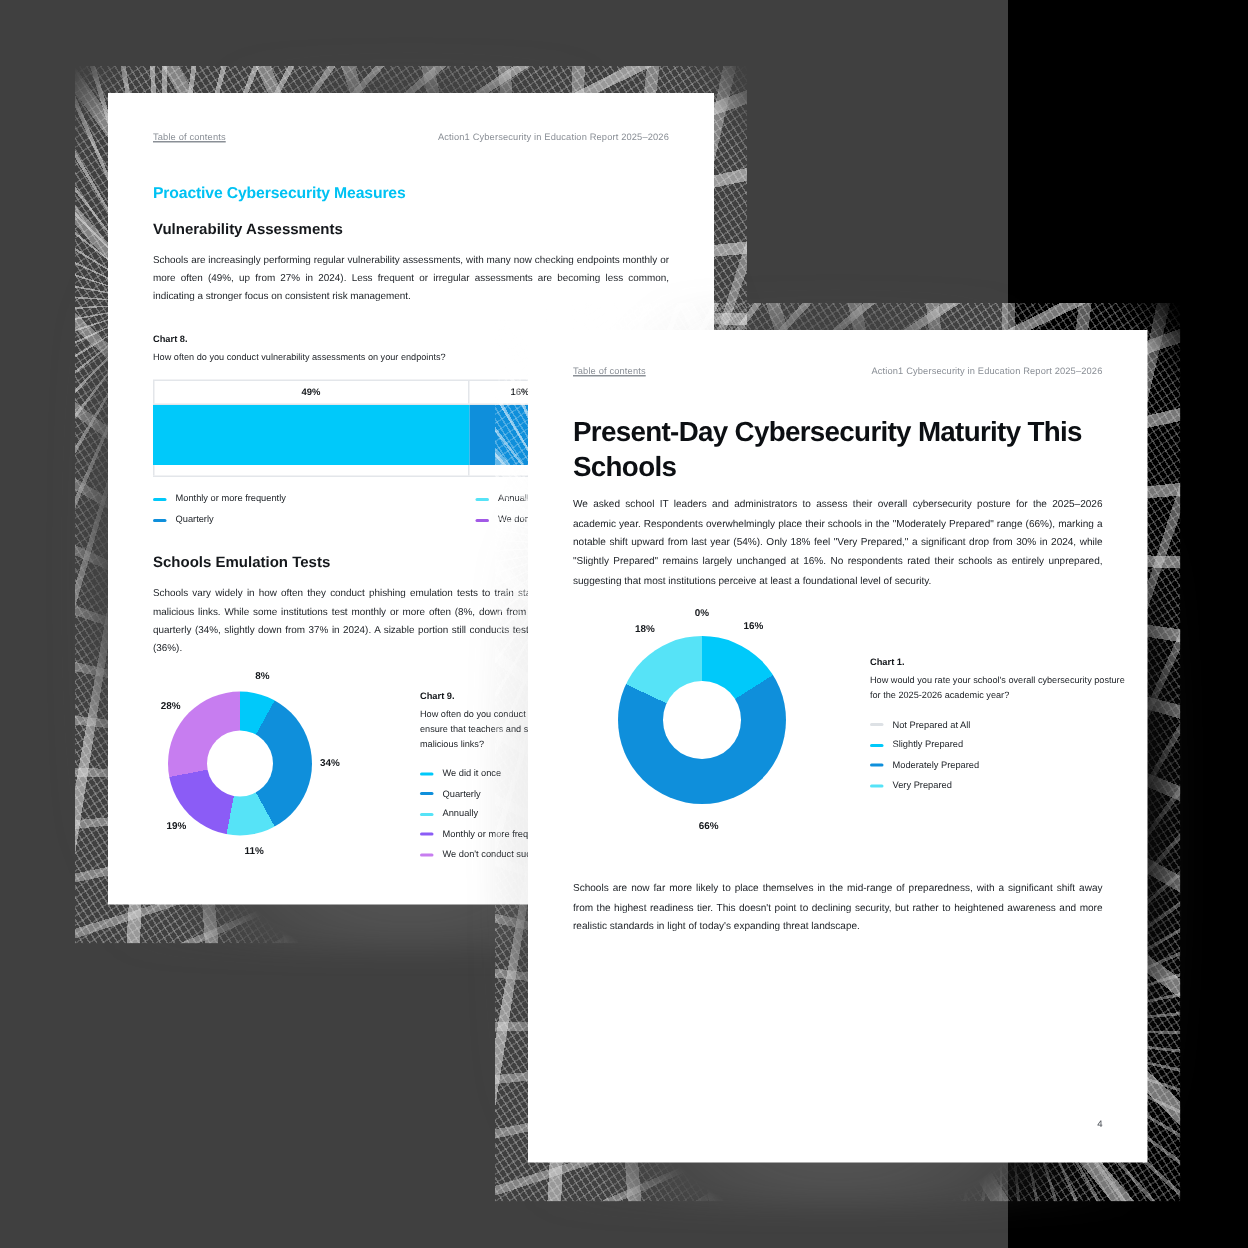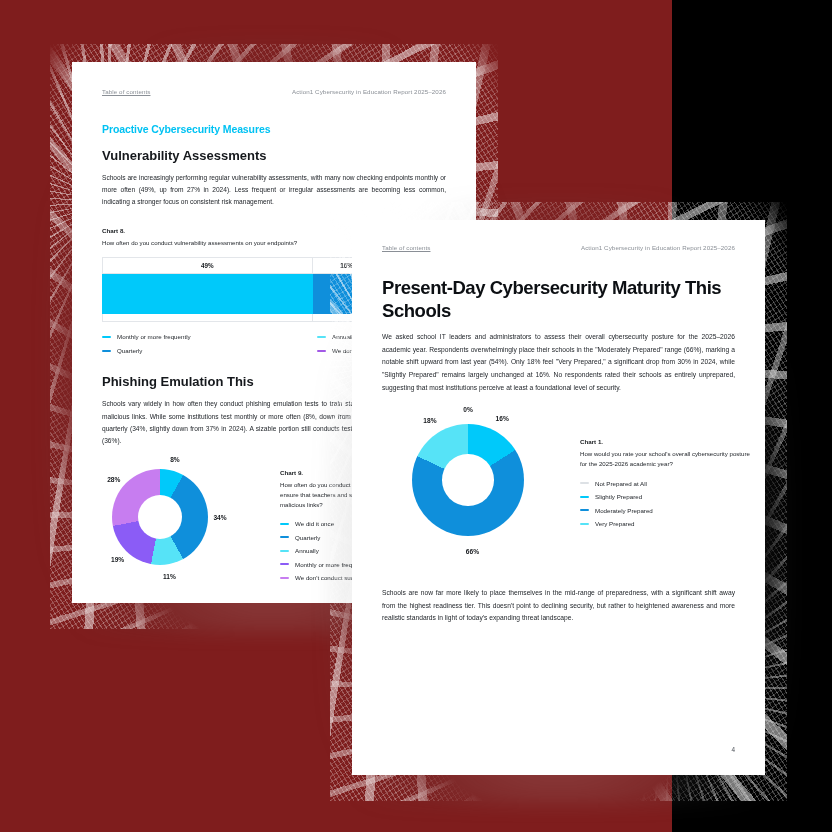--- a/index.html
+++ b/index.html
@@ -9,21 +9,21 @@
     width: 832px;
     height: 832px;
     overflow: hidden;
     font-family: "Liberation Sans", sans-serif;
   }
 
   #stage {
     position: relative;
     width: 672px;
     height: 832px;
-    background: #7f1d1d;
+    background: #404040;
   }
 
   
   .page {
     position: absolute;
     background: #ffffff;
     box-sizing: border-box;
     overflow: hidden;
   }
 
@@ -89,21 +89,21 @@
 
   
   .section-title {
     color: #00C2F3;
     font-size: 10.5px;
     font-weight: bold;
     margin-top: 28px;
     letter-spacing: -.1px;
   }
   .sub-head {
-    font-size: 13px;
+    font-size: 10px;
     font-weight: bold;
     color: #15181c;
     margin-top: 13px;
   }
   .body-text {
     font-size: 6.6px;
     line-height: 1.85;
     color: #22262b;
     margin-top: 9px;
     text-align: justify;
@@ -278,21 +278,21 @@
         <div class="legend-item">
           <span class="swatch" style="background: rgb(15, 143, 219);"></span>
           <span>Quarterly</span>
         </div>
         <div class="legend-item">
           <span class="swatch" style="background: rgb(162, 89, 230);"></span>
           <span>We don't conduct regular assessments</span>
         </div>
       </div>
 
-    <div class="sub-head">Phishing Emulation This</div>
+    <div class="sub-head">Schools Emulation Tests</div>
     <div class="body-text">Schools vary widely in how often they conduct phishing emulation tests to train staff to recognize and respond to malicious links. While some institutions test monthly or more often (8%, down from 11% in 2024), a third run them quarterly (34%, slightly down from 37% in 2024). A sizable portion still conducts tests only once a year, or not at all (36%).</div>
 
     <div id="chart9-area">
       <div id="chart9-donut-wrap" style="position: relative; width: 96px; height: 96px;">
           <div class="donut" style="width: 96px; height: 96px; background: conic-gradient(rgb(0, 201, 250) 0deg, rgb(0, 201, 250) 28.8deg, rgb(15, 143, 219) 28.8deg, rgb(15, 143, 219) 151.2deg, rgb(86, 227, 247) 151.2deg, rgb(86, 227, 247) 190.8deg, rgb(139, 92, 246) 190.8deg, rgb(139, 92, 246) 259.2deg, rgb(199, 125, 240) 259.2deg, rgb(199, 125, 240) 360deg);">
             <div class="hole" style="width: 44.16px; height: 44.16px; left: 25.92px; top: 25.92px;"></div>
           </div>
           <div class="donut-pct" style="left: 62.9214px; top: -10.115px; transform: translate(-50%, -50%);">8%</div>
           <div class="donut-pct" style="left: 108px; top: 48px; transform: translate(-50%, -50%);">34%</div>
           <div class="donut-pct" style="left: 57.3861px; top: 107.261px; transform: translate(-50%, -50%);">11%</div>

